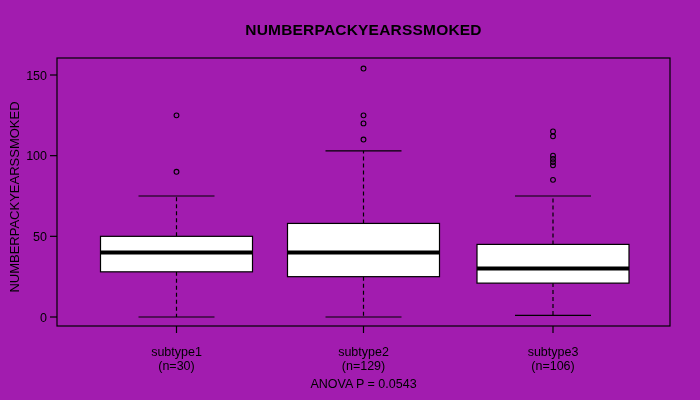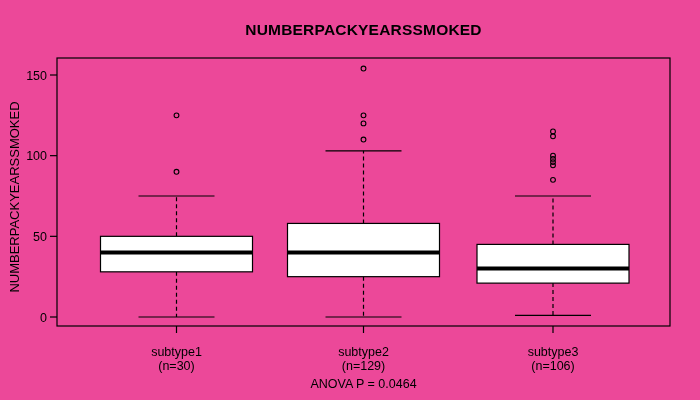--- a/index.html
+++ b/index.html
@@ -8,21 +8,21 @@
     width: 700px;
     height: 400px;
     background: #ffffff;
     font-family: "Liberation Sans", sans-serif;
     overflow: hidden;
   }
   .figure {
     position: relative;
     width: 700px;
     height: 400px;
-    background: #ec4899;
+    background: #a21caf;
   }
   .chart-title {
     position: absolute;
     left: 57px;
     top: 21px;
     width: 613px;
     text-align: center;
     font-size: 15.5px;
     font-weight: bold;
     color: #000;
@@ -111,14 +111,14 @@
       <circle cx="553" cy="162.12" r="2.4" fill="none" stroke="#000000" stroke-width="1.1"></circle>
       <circle cx="553" cy="158.89333333333335" r="2.4" fill="none" stroke="#000000" stroke-width="1.1"></circle>
       <circle cx="553" cy="155.66666666666669" r="2.4" fill="none" stroke="#000000" stroke-width="1.1"></circle>
       <circle cx="553" cy="136.30666666666667" r="2.4" fill="none" stroke="#000000" stroke-width="1.1"></circle>
       <circle cx="553" cy="131.46666666666667" r="2.4" fill="none" stroke="#000000" stroke-width="1.1"></circle>
       <line x1="553" y1="326" x2="553" y2="333" stroke="#000000" stroke-width="1.2"></line>
       <text x="553" y="356" text-anchor="middle" font-size="12.5">subtype3</text>
       <text x="553" y="370" text-anchor="middle" font-size="12.5">(n=106)</text>
     </svg>
 
-  <div class="footer-note">ANOVA P = 0.0464</div>
+  <div class="footer-note">ANOVA P = 0.0543</div>
 </div>
 
 </body></html>

